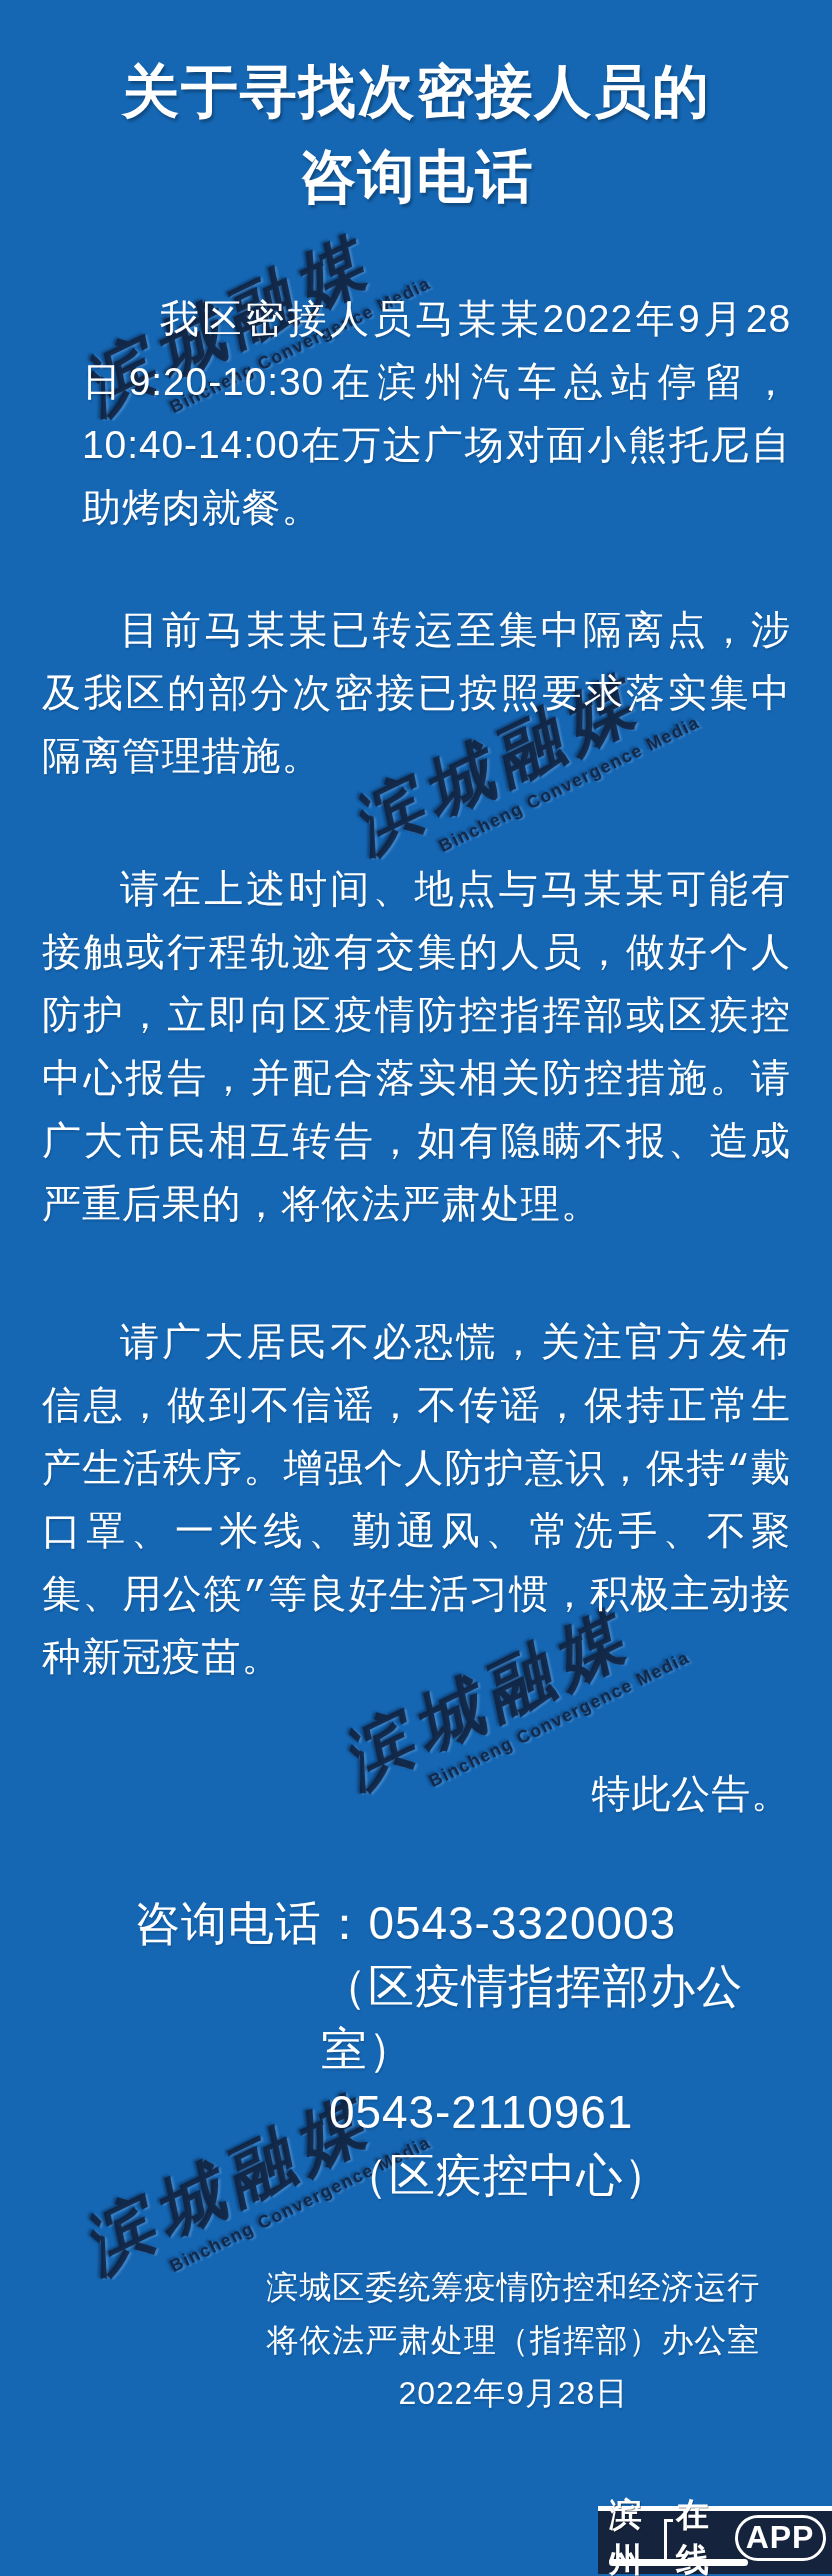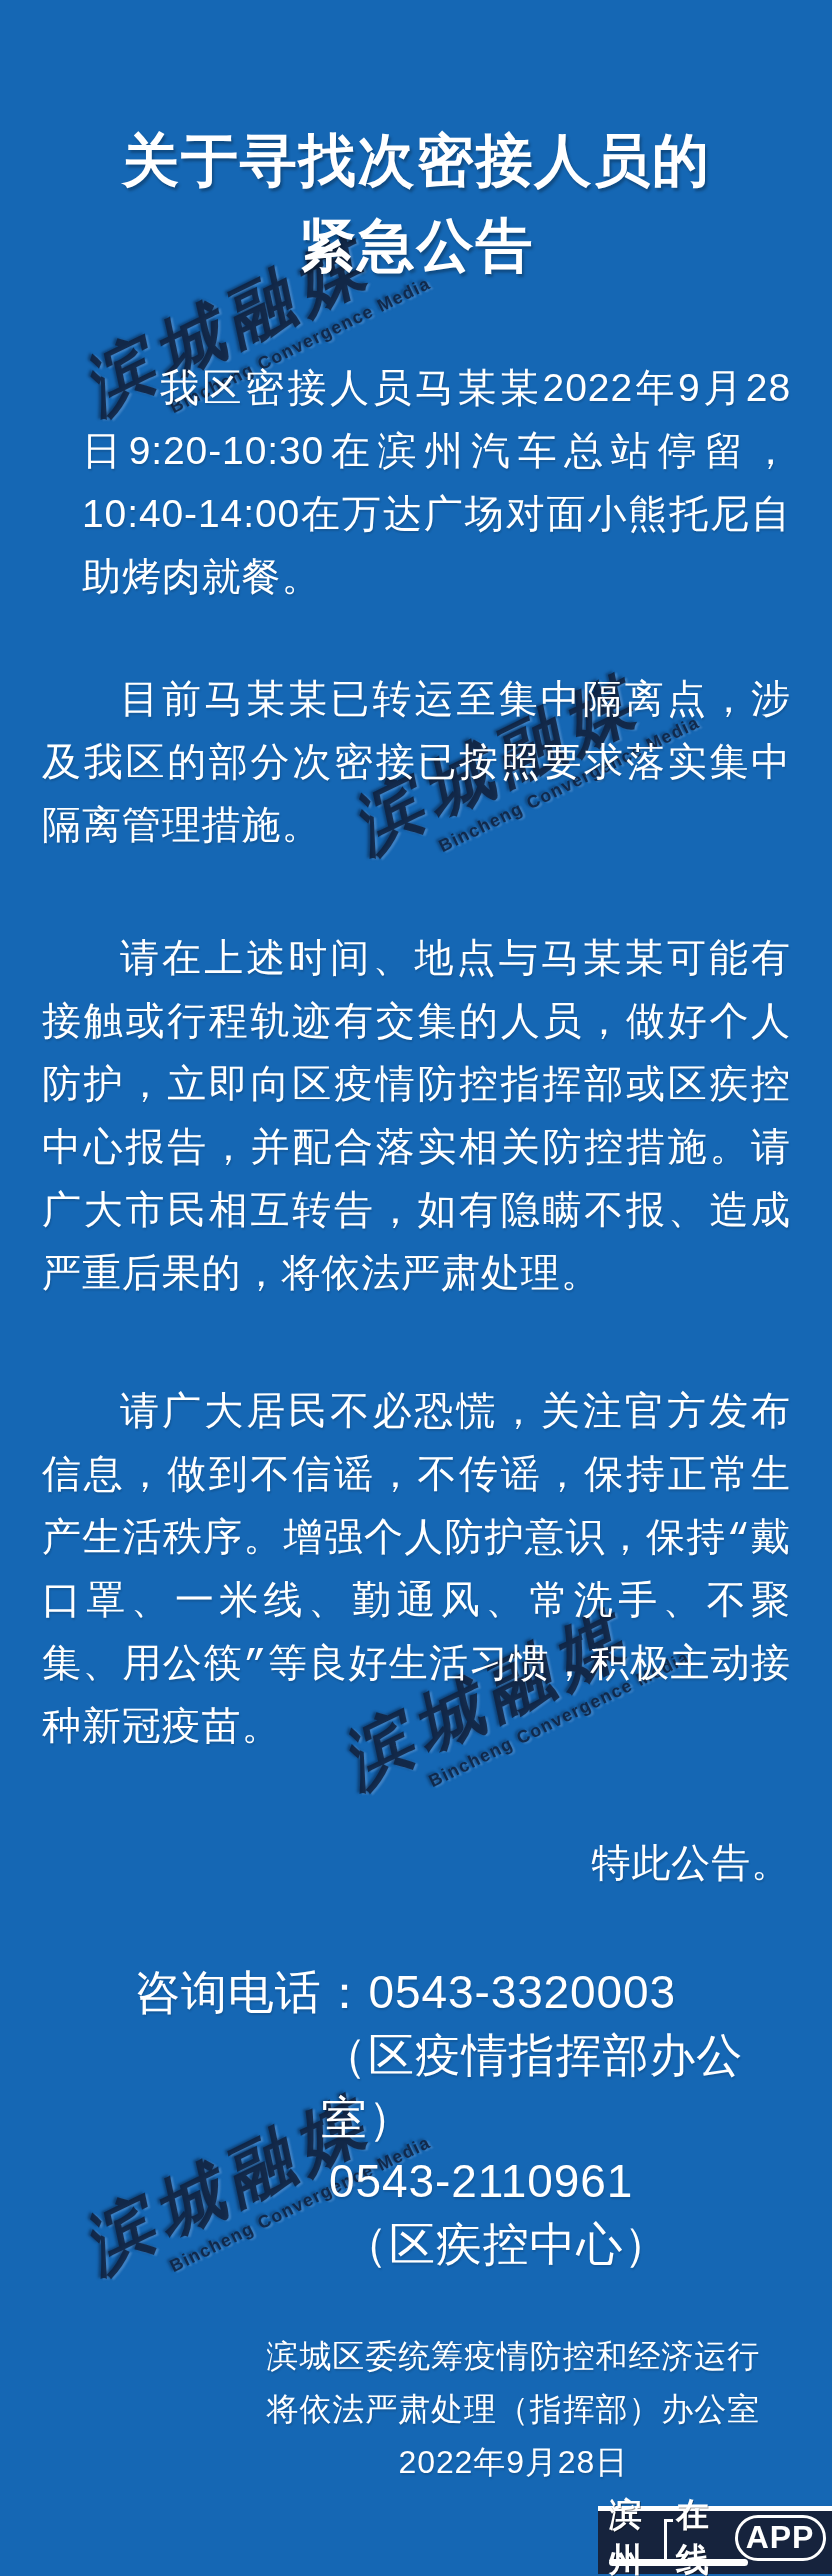--- a/index.html
+++ b/index.html
@@ -3,21 +3,21 @@
 <meta charset="utf-8">
 <style>
   html,body{margin:0;padding:0;background:#0b2a4a;}
   .page{
     position:relative;width:833px;height:2576px;overflow:hidden;
     background:#1567b4;color:#ffffff;
     font-family:"Liberation Sans","DejaVu Sans",sans-serif;
   }
   .content{position:relative;z-index:2;padding:0 42px;}
   .title{
-    padding-top:118px;text-align:center;font-weight:700;
+    padding-top:49px;text-align:center;font-weight:700;
     font-size:57px;line-height:85px;letter-spacing:1.9px;
     text-shadow:1.9px 2.8px 2.8px rgba(0,0,0,.28);
   }
   .para{
     margin:0;font-size:39px;line-height:63px;
     text-align:justify;text-indent:2em;letter-spacing:0.9px;
     text-shadow:0.9px 1.9px 1.9px rgba(0,0,0,.15);
   }
   .mt-p1{margin-top:68px;margin-left:40px;}
   .mt-p2{margin-top:59px;}
@@ -80,21 +80,21 @@
     <div class="wm-en">Bincheng Convergence Media</div>
   </div>
   <div class="wm wm4">
     <div class="wm-cn">滨城融媒</div>
     <div class="wm-en">Bincheng Convergence Media</div>
   </div>
 
   <div class="content">
     <div class="title">
       <div>关于寻找次密接人员的</div>
-      <div>紧急公告</div>
+      <div>咨询电话</div>
     </div>
 
     <p class="para mt-p1">我区密接人员马某某2022年9月28日9:20-10:30在滨州汽车总站停留，10:40-14:00在万达广场对面小熊托尼自助烤肉就餐。</p>
     <p class="para mt-p2">目前马某某已转运至集中隔离点，涉及我区的部分次密接已按照要求落实集中隔离管理措施。</p>
     <p class="para mt-p3">请在上述时间、地点与马某某可能有接触或行程轨迹有交集的人员，做好个人防护，立即向区疫情防控指挥部或区疾控中心报告，并配合落实相关防控措施。请广大市民相互转告，如有隐瞒不报、造成严重后果的，将依法严肃处理。</p>
     <p class="para mt-p4">请广大居民不必恐慌，关注官方发布信息，做到不信谣，不传谣，保持正常生产生活秩序。增强个人防护意识，保持“戴口罩、一米线、勤通风、常洗手、不聚集、用公筷”等良好生活习惯，积极主动接种新冠疫苗。</p>
     <p class="para closing">特此公告。</p>
 
     <div class="contact">
       <p class="hotline"><span>咨询电话：</span><span>0543-3320003</span></p>

